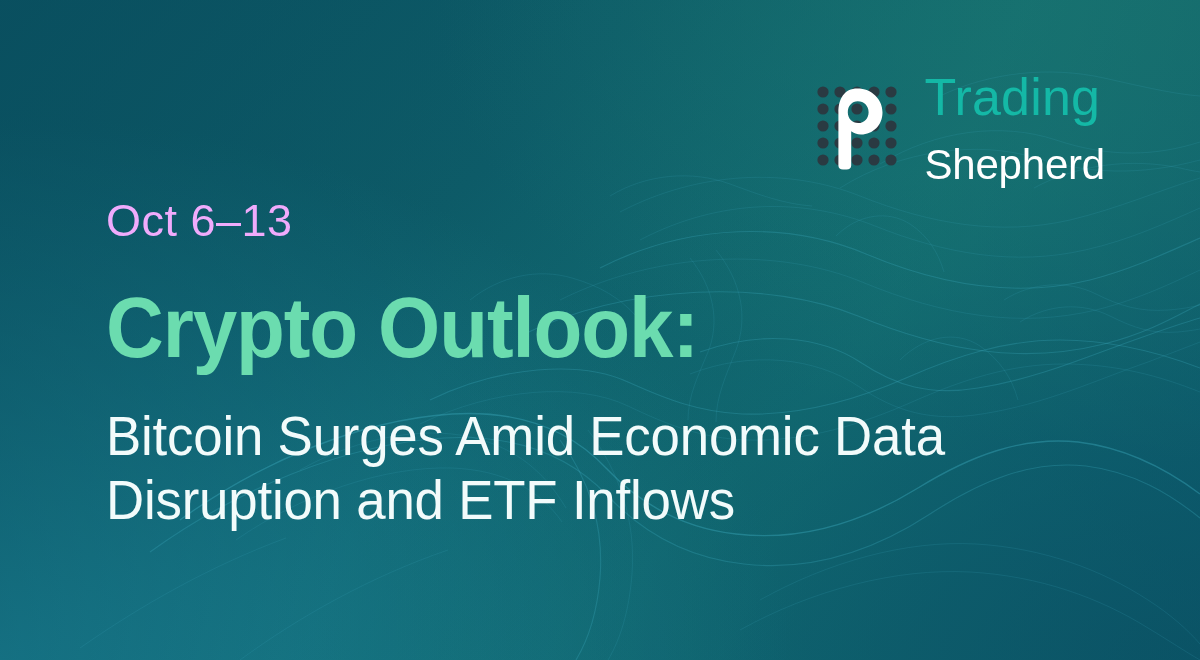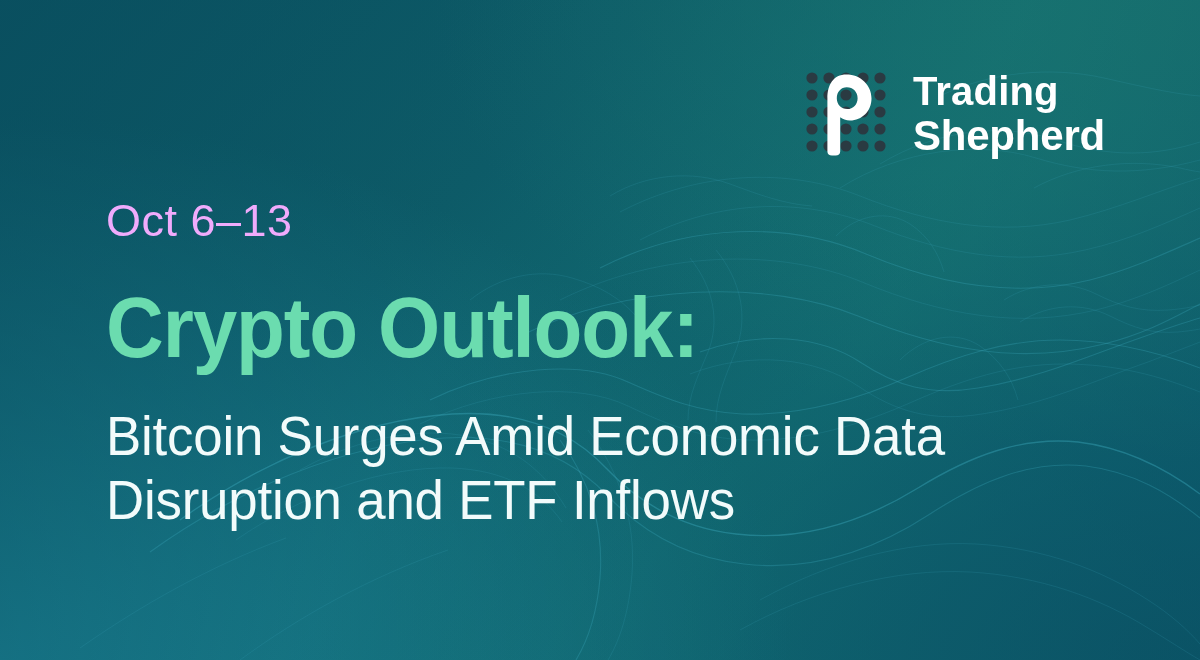--- a/index.html
+++ b/index.html
@@ -76,33 +76,33 @@
     flex: none;
   }
   .logo-mark svg { display: block; width: 86px; height: 86px; }
   .logo-wordmark {
     display: flex;
     flex-direction: column;
     align-items: flex-start;
     line-height: 1;
   }
   .logo-word-top {
-    color: #ffffff;
-    font-size: 40px;
-    font-weight: 700;
+    color: #14b8a6;
+    font-size: 52px;
+    font-weight: 400;
     letter-spacing: 0.2px;
     line-height: 1.05;
   }
   .logo-word-bottom {
     color: #ffffff;
     font-size: 42px;
-    font-weight: 700;
+    font-weight: 400;
     letter-spacing: -0.2px;
     line-height: 1.05;
-    margin-top: 2px;
+    margin-top: 18px;
   }
 
   
   .content {
     position: absolute;
     left: 106px;
     top: 196px;
     width: 1020px;
   }
   .eyebrow {

